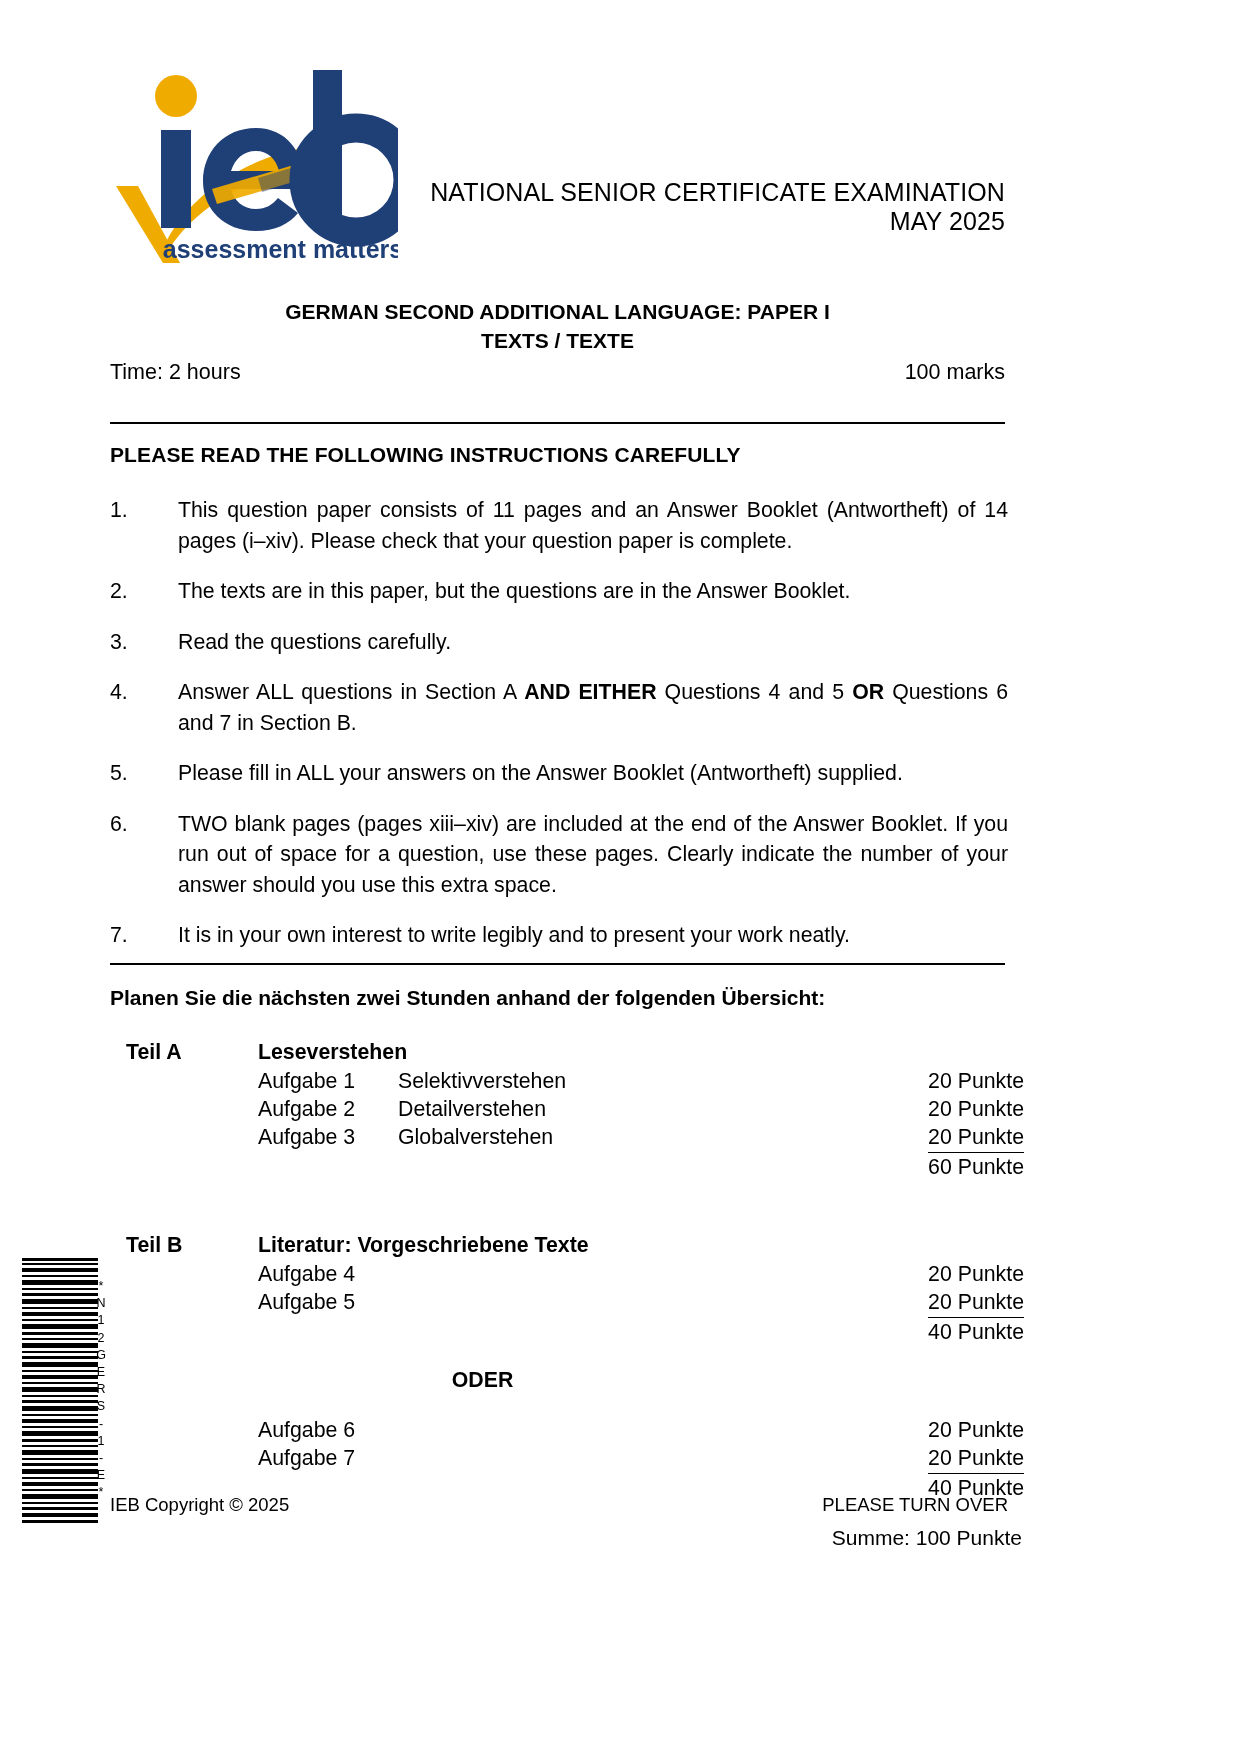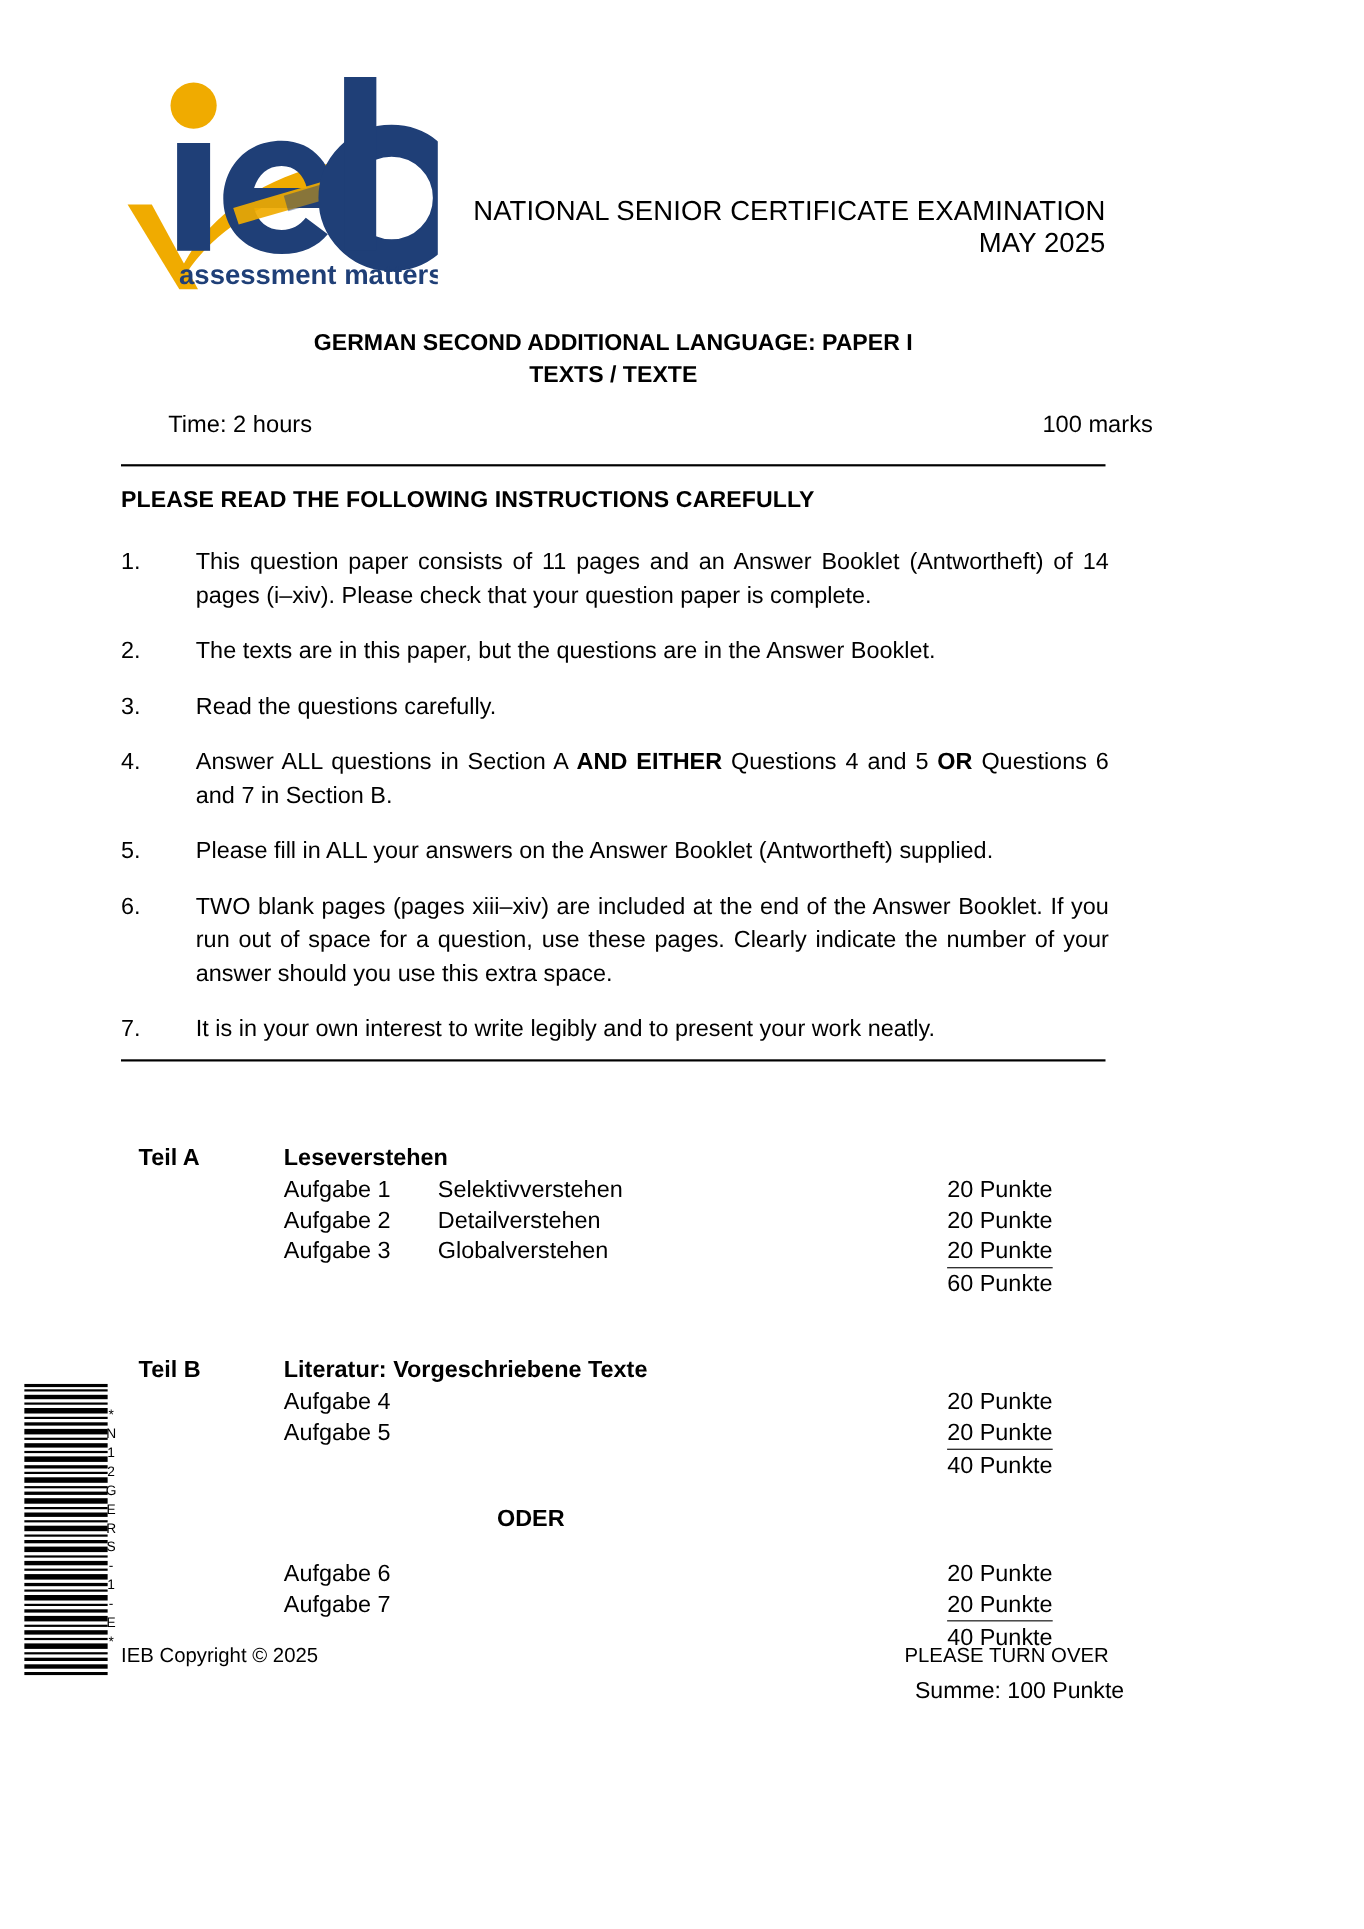--- a/index.html
+++ b/index.html
@@ -55,26 +55,25 @@
     width: 895px;
     text-align: center;
     font-size: 21px;
     font-weight: bold;
     line-height: 28.5px;
   }
 
   .timerow {
     position: absolute;
     left: 110px;
-    top: 374px;
+    top: 360px;
     width: 895px;
     font-size: 21.5px;
     display: flex;
     justify-content: space-between;
-    margin-left: 43px;
   }
 
   .rule {
     position: absolute;
     left: 110px;
     width: 895px;
     border-top: 2.2px solid #000;
     height: 0;
   }
   .rule-top   { top: 422px; }
@@ -140,21 +139,21 @@
   .ov-row {
     display: flex;
     line-height: 28px;
   }
   .ov-row .c1 { width: 132px; flex: 0 0 132px; }
   .ov-row .c2 { width: 140px; flex: 0 0 140px; }
   .ov-row .c3 { flex: 1 1 auto; }
   .ov-row .c4 {
     width: 230px;
     flex: 0 0 230px;
-    text-align: center;
+    text-align: right;
     padding-left: 0;
   }
   .ov-row .c4 span.u {
     border-bottom: 1.6px solid #000;
     padding-bottom: 1px;
     display: inline-block;
   }
   .ov-gap { height: 50px; }
   .ov-oder {
     text-align: center;
@@ -292,20 +291,21 @@
 
     <div class="instr-item">
       <span class="instr-num">7.</span>
       <span class="instr-text nojustify">It is in your own interest to write legibly and to present your work neatly.</span>
     </div>
 
   </div>
 
   <div class="rule rule-mid"></div>
 
+  <div class="plan-heading">Planen Sie die nächsten zwei Stunden anhand der folgenden Übersicht:</div>
 
   <div class="overview">
 
     <div class="ov-sectionhead">
       <span class="c1">Teil A</span>
       <span>Leseverstehen</span>
     </div>
 
     <div class="ov-row">
       <span class="c1"></span>

